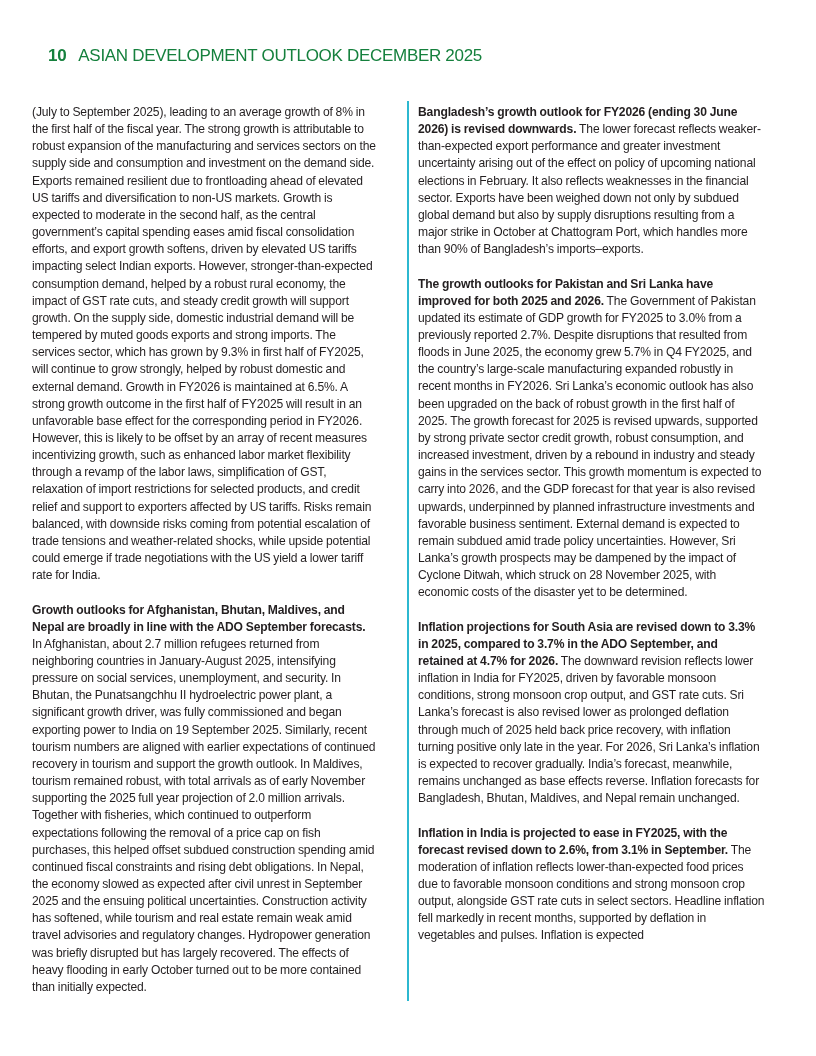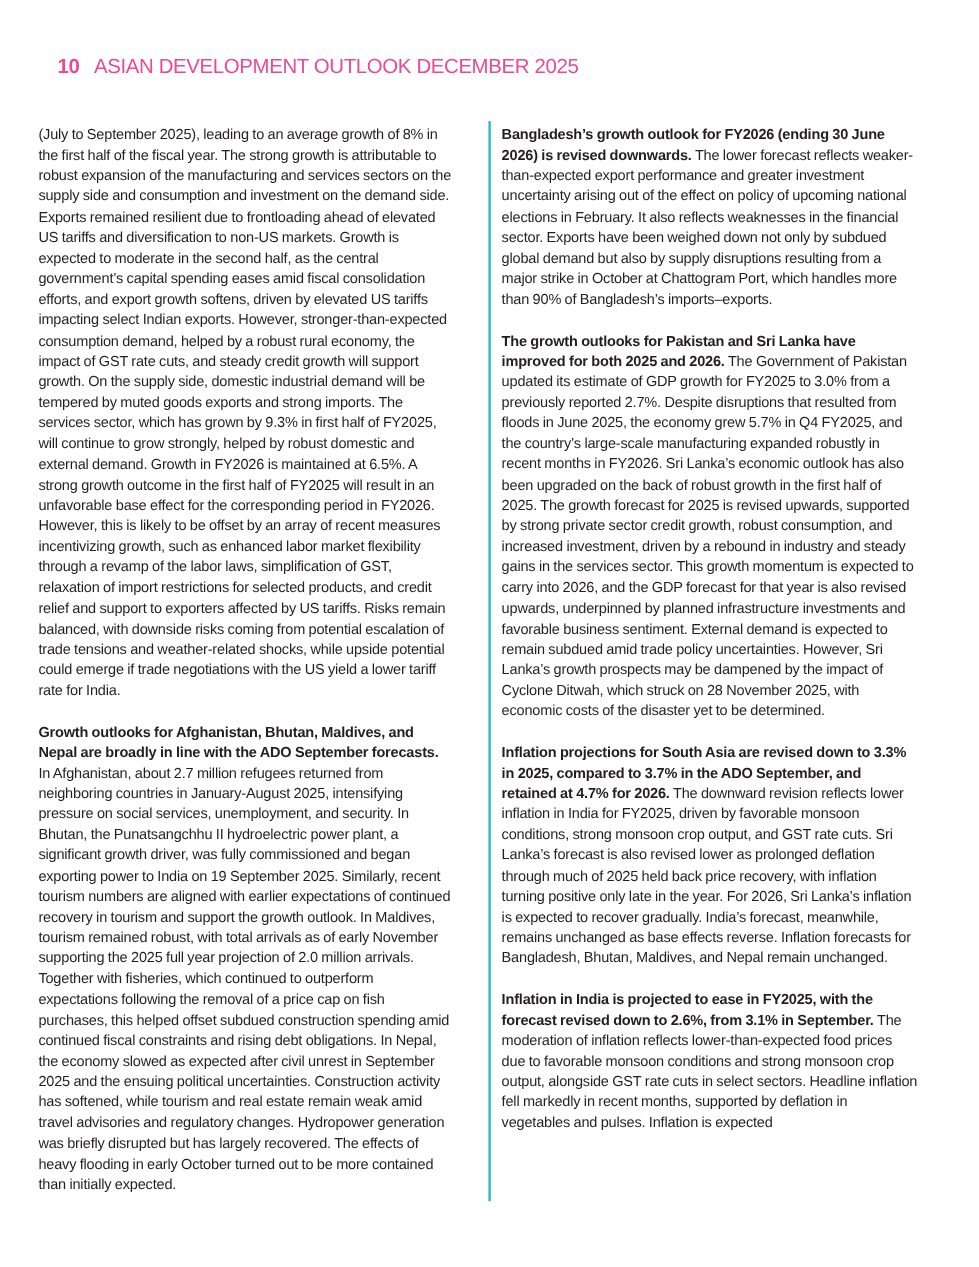--- a/index.html
+++ b/index.html
@@ -14,21 +14,21 @@
       overflow: hidden;
       font-family: "Liberation Sans", sans-serif;
       color: #231f20;
     }
     .running-header {
       position: absolute;
       left: 48px;
       top: 46px;
       font-size: 17px;
       letter-spacing: -0.3px;
-      color: #ec4899;
+      color: #15803d;
       white-space: nowrap;
     }
     .running-header .page-num {
       font-weight: bold;
       margin-right: 12px;
     }
     .column {
       position: absolute;
       top: 104px;
       font-size: 12.1px;

